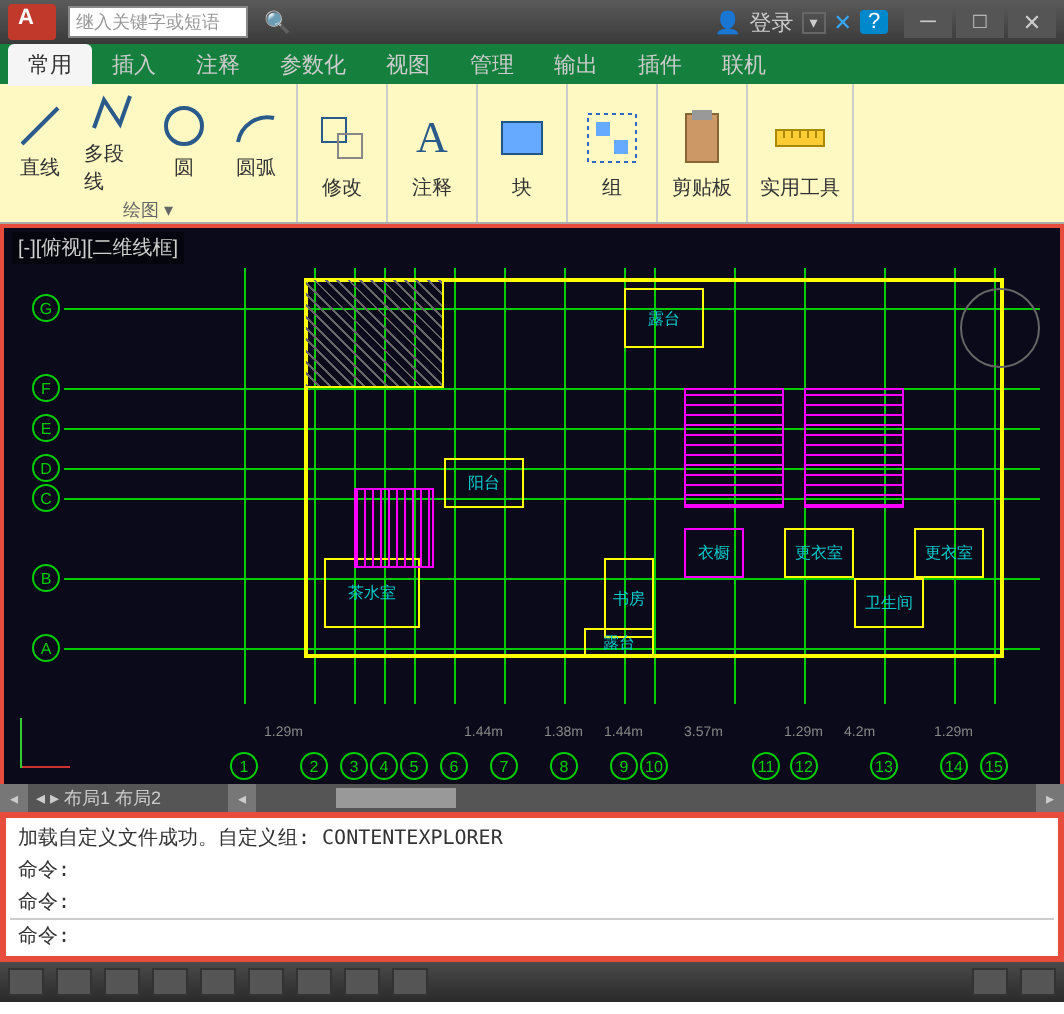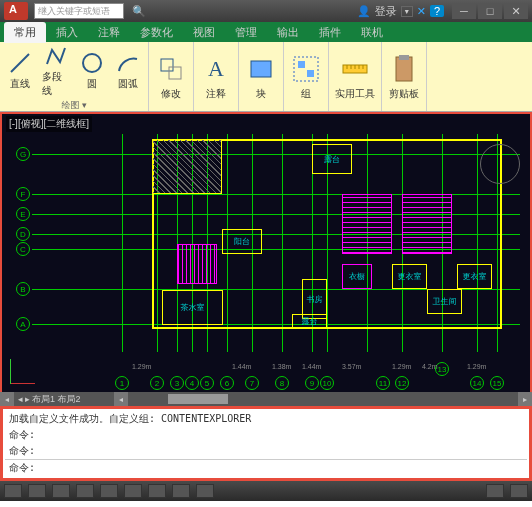--- a/index.html
+++ b/index.html
@@ -166,42 +166,42 @@
           </div>
           <div class="ritem-label">组</div>
         </div>
       </div>
     </div>
   <div class="rgroup">
       <div class="rgroup-items">
         <div class="ritem">
           <div class="ritem-icon big-icon">
             <svg viewBox="0 0 32 32">
+              <rect x="8" y="4" width="16" height="24" fill="#c96" stroke="#863"></rect>
+              <rect x="11" y="2" width="10" height="5" fill="#999"></rect>
+            </svg>
+          </div>
+          <div class="ritem-label">剪贴板</div>
+        </div>
+      </div>
+    </div>
+  <div class="rgroup">
+      <div class="rgroup-items">
+        <div class="ritem">
+          <div class="ritem-icon big-icon">
+            <svg viewBox="0 0 32 32">
               <rect x="4" y="12" width="24" height="8" fill="#fc3" stroke="#a80"></rect>
               <line x1="8" y1="12" x2="8" y2="16" stroke="#a80"></line>
               <line x1="12" y1="12" x2="12" y2="16" stroke="#a80"></line>
               <line x1="16" y1="12" x2="16" y2="16" stroke="#a80"></line>
               <line x1="20" y1="12" x2="20" y2="16" stroke="#a80"></line>
               <line x1="24" y1="12" x2="24" y2="16" stroke="#a80"></line>
             </svg>
           </div>
           <div class="ritem-label">实用工具</div>
-        </div>
-      </div>
-    </div>
-  <div class="rgroup">
-      <div class="rgroup-items">
-        <div class="ritem">
-          <div class="ritem-icon big-icon">
-            <svg viewBox="0 0 32 32">
-              <rect x="8" y="4" width="16" height="24" fill="#c96" stroke="#863"></rect>
-              <rect x="11" y="2" width="10" height="5" fill="#999"></rect>
-            </svg>
-          </div>
-          <div class="ritem-label">剪贴板</div>
         </div>
       </div>
     </div>
 </div>
 
 <div class="canvas">
   <div class="drawing-title">[-][俯视][二维线框]</div>
 
   <div class="grid-h" style="top:40px"></div>
     <div class="axis-label" style="top:33px;left:14px">G</div>
@@ -236,32 +236,32 @@
     <div class="axis-label" style="bottom:2px;left:273px">8</div>
   <div class="grid-v" style="left:310px"></div>
     <div class="axis-label" style="bottom:2px;left:303px">9</div>
   <div class="grid-v" style="left:325px"></div>
     <div class="axis-label" style="bottom:2px;left:318px">10</div>
   <div class="grid-v" style="left:365px"></div>
     <div class="axis-label" style="bottom:2px;left:374px">11</div>
   <div class="grid-v" style="left:400px"></div>
     <div class="axis-label" style="bottom:2px;left:393px">12</div>
   <div class="grid-v" style="left:440px"></div>
-    <div class="axis-label" style="bottom:16px;left:433px">13</div>
+    <div class="axis-label" style="bottom:2px;left:433px">13</div>
   <div class="grid-v" style="left:475px"></div>
     <div class="axis-label" style="bottom:2px;left:468px">14</div>
   <div class="grid-v" style="left:495px"></div>
     <div class="axis-label" style="bottom:2px;left:488px">15</div>
 
   <div class="bldg" style="top:25px;left:150px;width:350px;height:190px;border:2px solid #ff0"></div>
   <div class="bldg" style="top:25px;left:150px;width:70px;height:55px;background:repeating-linear-gradient(45deg,#666 0,#666 1px,transparent 1px,transparent 4px)"></div>
 
   <div class="room" style="top:30px;left:310px;width:40px;height:30px">露台</div>
   <div class="room" style="top:115px;left:220px;width:40px;height:25px">阳台</div>
-  <div class="room" style="top:176px;left:160px;width:61px;height:35px">茶水室</div>
+  <div class="room" style="top:165px;left:160px;width:48px;height:35px">茶水室</div>
   <div class="room" style="top:165px;left:300px;width:25px;height:40px">书房</div>
   <div class="room" style="top:200px;left:290px;width:35px;height:15px">露台</div>
   <div class="room" style="top:150px;left:390px;width:35px;height:25px">更衣室</div>
   <div class="room" style="top:150px;left:455px;width:35px;height:25px">更衣室</div>
   <div class="room" style="top:175px;left:425px;width:35px;height:25px">卫生间</div>
   <div class="room" style="top:150px;left:340px;width:30px;height:25px;border-color:#f0f">衣橱</div>
 
   <div class="stairs" style="top:80px;left:340px;width:50px;height:60px;background:repeating-linear-gradient(0deg,#f0f 0,#f0f 1px,transparent 1px,transparent 5px)"></div>
   <div class="stairs" style="top:80px;left:400px;width:50px;height:60px;background:repeating-linear-gradient(0deg,#f0f 0,#f0f 1px,transparent 1px,transparent 5px)"></div>
   <div class="stairs" style="top:130px;left:175px;width:40px;height:40px;background:repeating-linear-gradient(90deg,#f0f 0,#f0f 1px,transparent 1px,transparent 4px)"></div>

